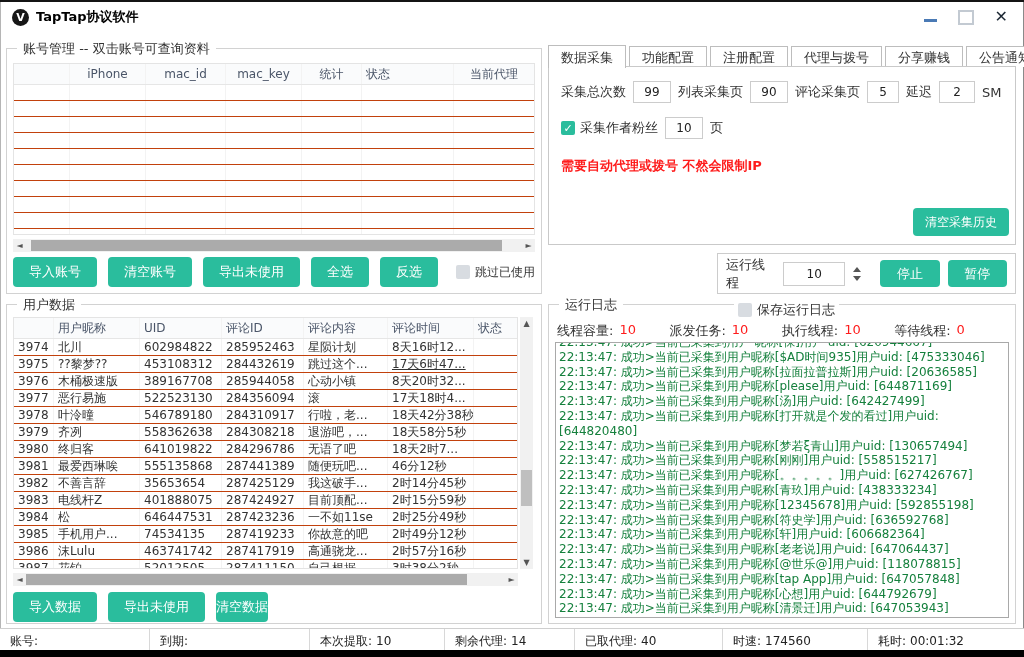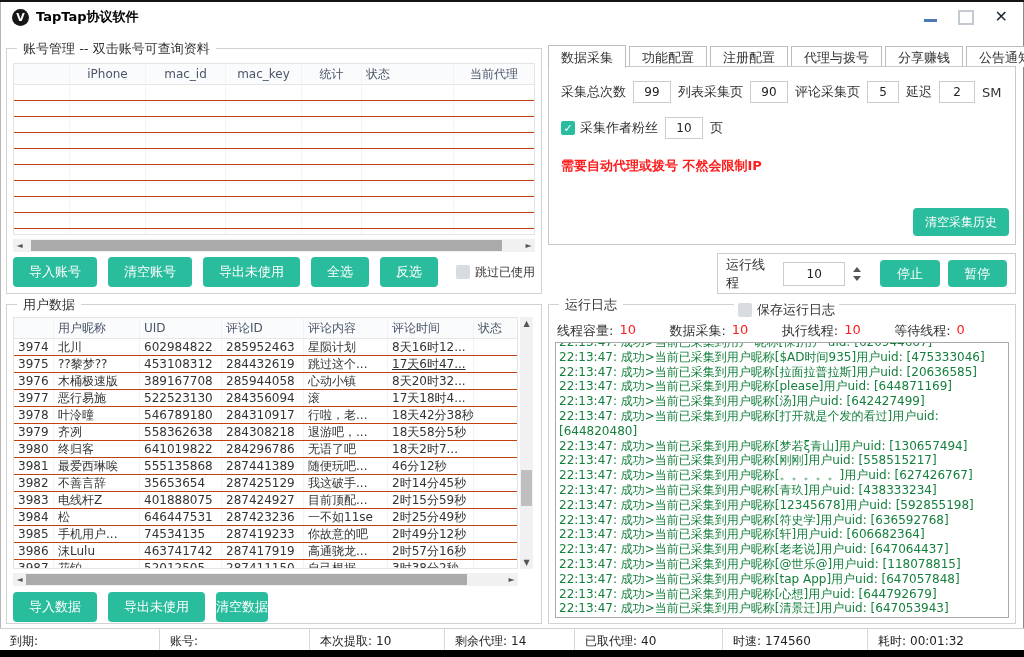--- a/index.html
+++ b/index.html
@@ -453,21 +453,21 @@
       <span class="cb off"></span>
       <span style="font-size:13px;">保存运行日志</span>
     </div>
     <div class="stats">
 
     <span style="display:inline-flex;">
           <span class="sl">线程容量:</span>
           <span class="sv">10</span>
         </span>
         <span style="display:inline-flex;">
-          <span class="sl">数据采集:</span>
+          <span class="sl">派发任务:</span>
           <span class="sv">10</span>
         </span>
         <span style="display:inline-flex;">
           <span class="sl">执行线程:</span>
           <span class="sv">10</span>
         </span>
         <span style="display:inline-flex;">
           <span class="sl">等待线程:</span>
           <span class="sv">0</span>
         </span>
@@ -493,26 +493,26 @@
           <div class="logline">22:13:47: 成功&gt;当前已采集到用户昵称[@世乐@]用户uid: [118078815]</div>
           <div class="logline">22:13:47: 成功&gt;当前已采集到用户昵称[tap App]用户uid: [647057848]</div>
           <div class="logline">22:13:47: 成功&gt;当前已采集到用户昵称[心想]用户uid: [644792679]</div>
           <div class="logline">22:13:47: 成功&gt;当前已采集到用户昵称[清景迁]用户uid: [647053943]</div>
         </div>
     </div>
   </div>
 
   <div class="statusbar">
 
-  <div class="sb-item" style="width: 160px;">
+  <div class="sb-item" style="width: 150px;">
+        <span>账号:</span>
+        <span></span>
+      </div>
+      <div class="sb-item" style="width: 160px;">
         <span>到期:</span>
-        <span></span>
-      </div>
-      <div class="sb-item" style="width: 150px;">
-        <span>账号:</span>
         <span></span>
       </div>
       <div class="sb-item" style="width: 135px;">
         <span>本次提取:</span>
         <span>10</span>
       </div>
       <div class="sb-item" style="width: 130px;">
         <span>剩余代理:</span>
         <span>14</span>
       </div>

